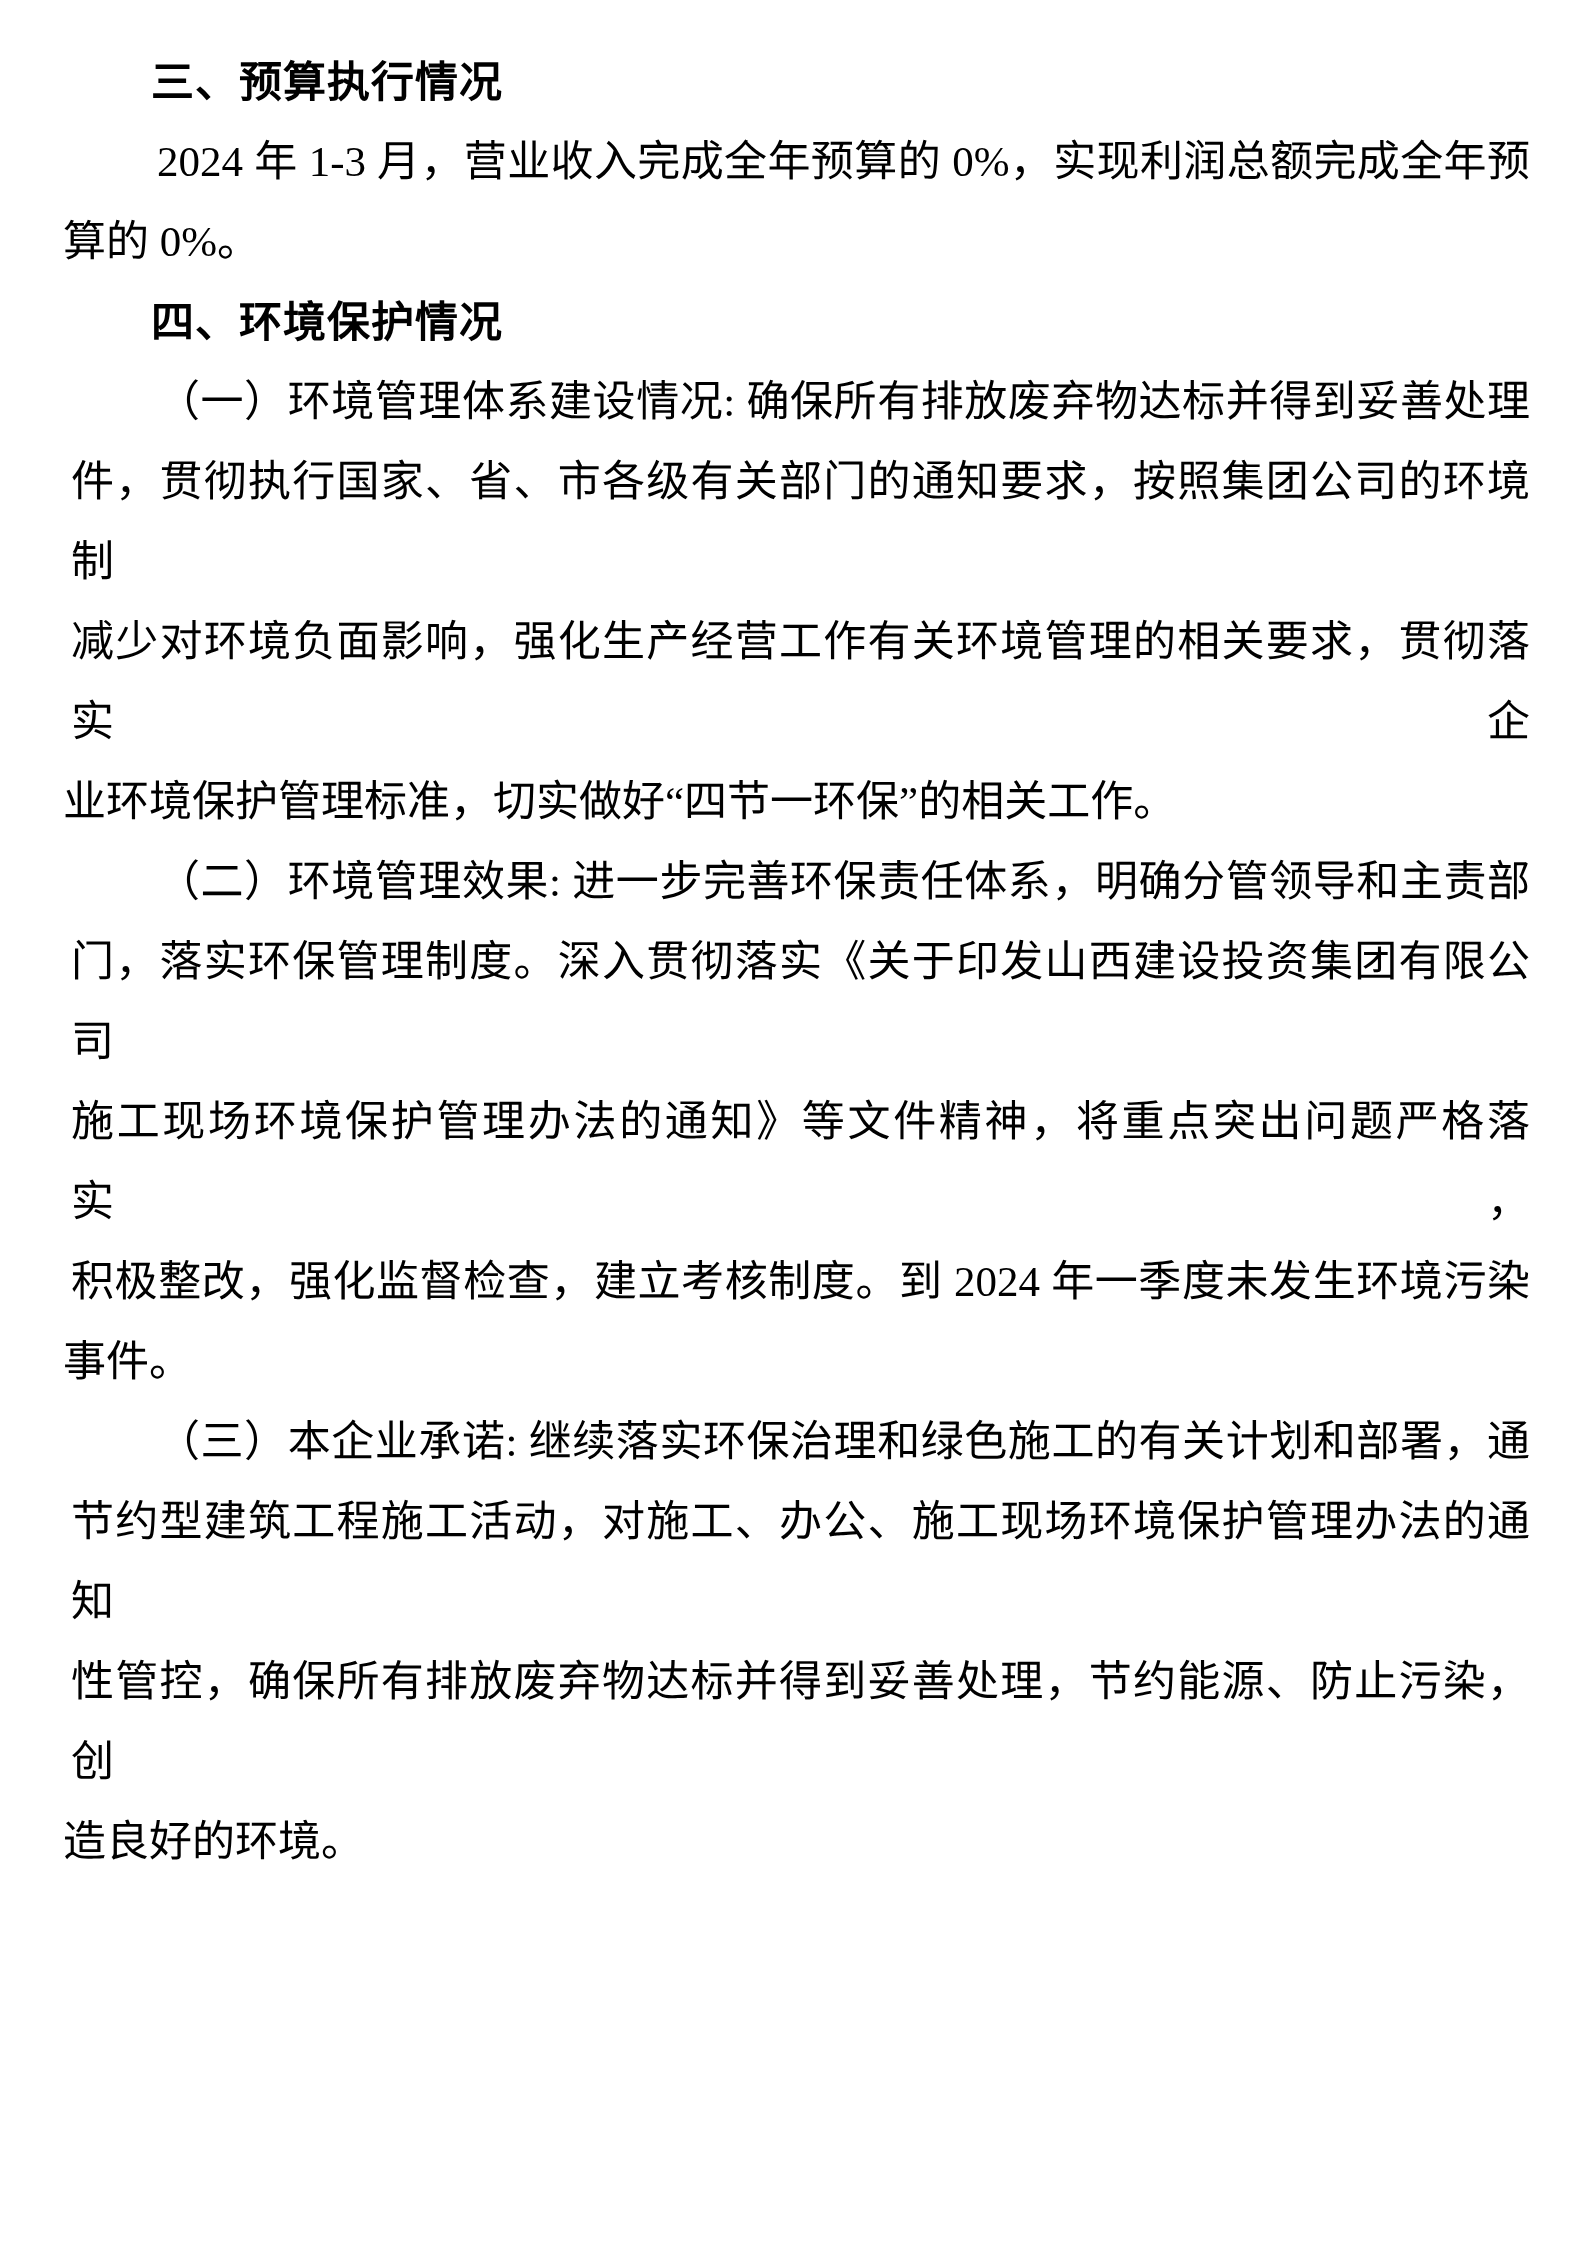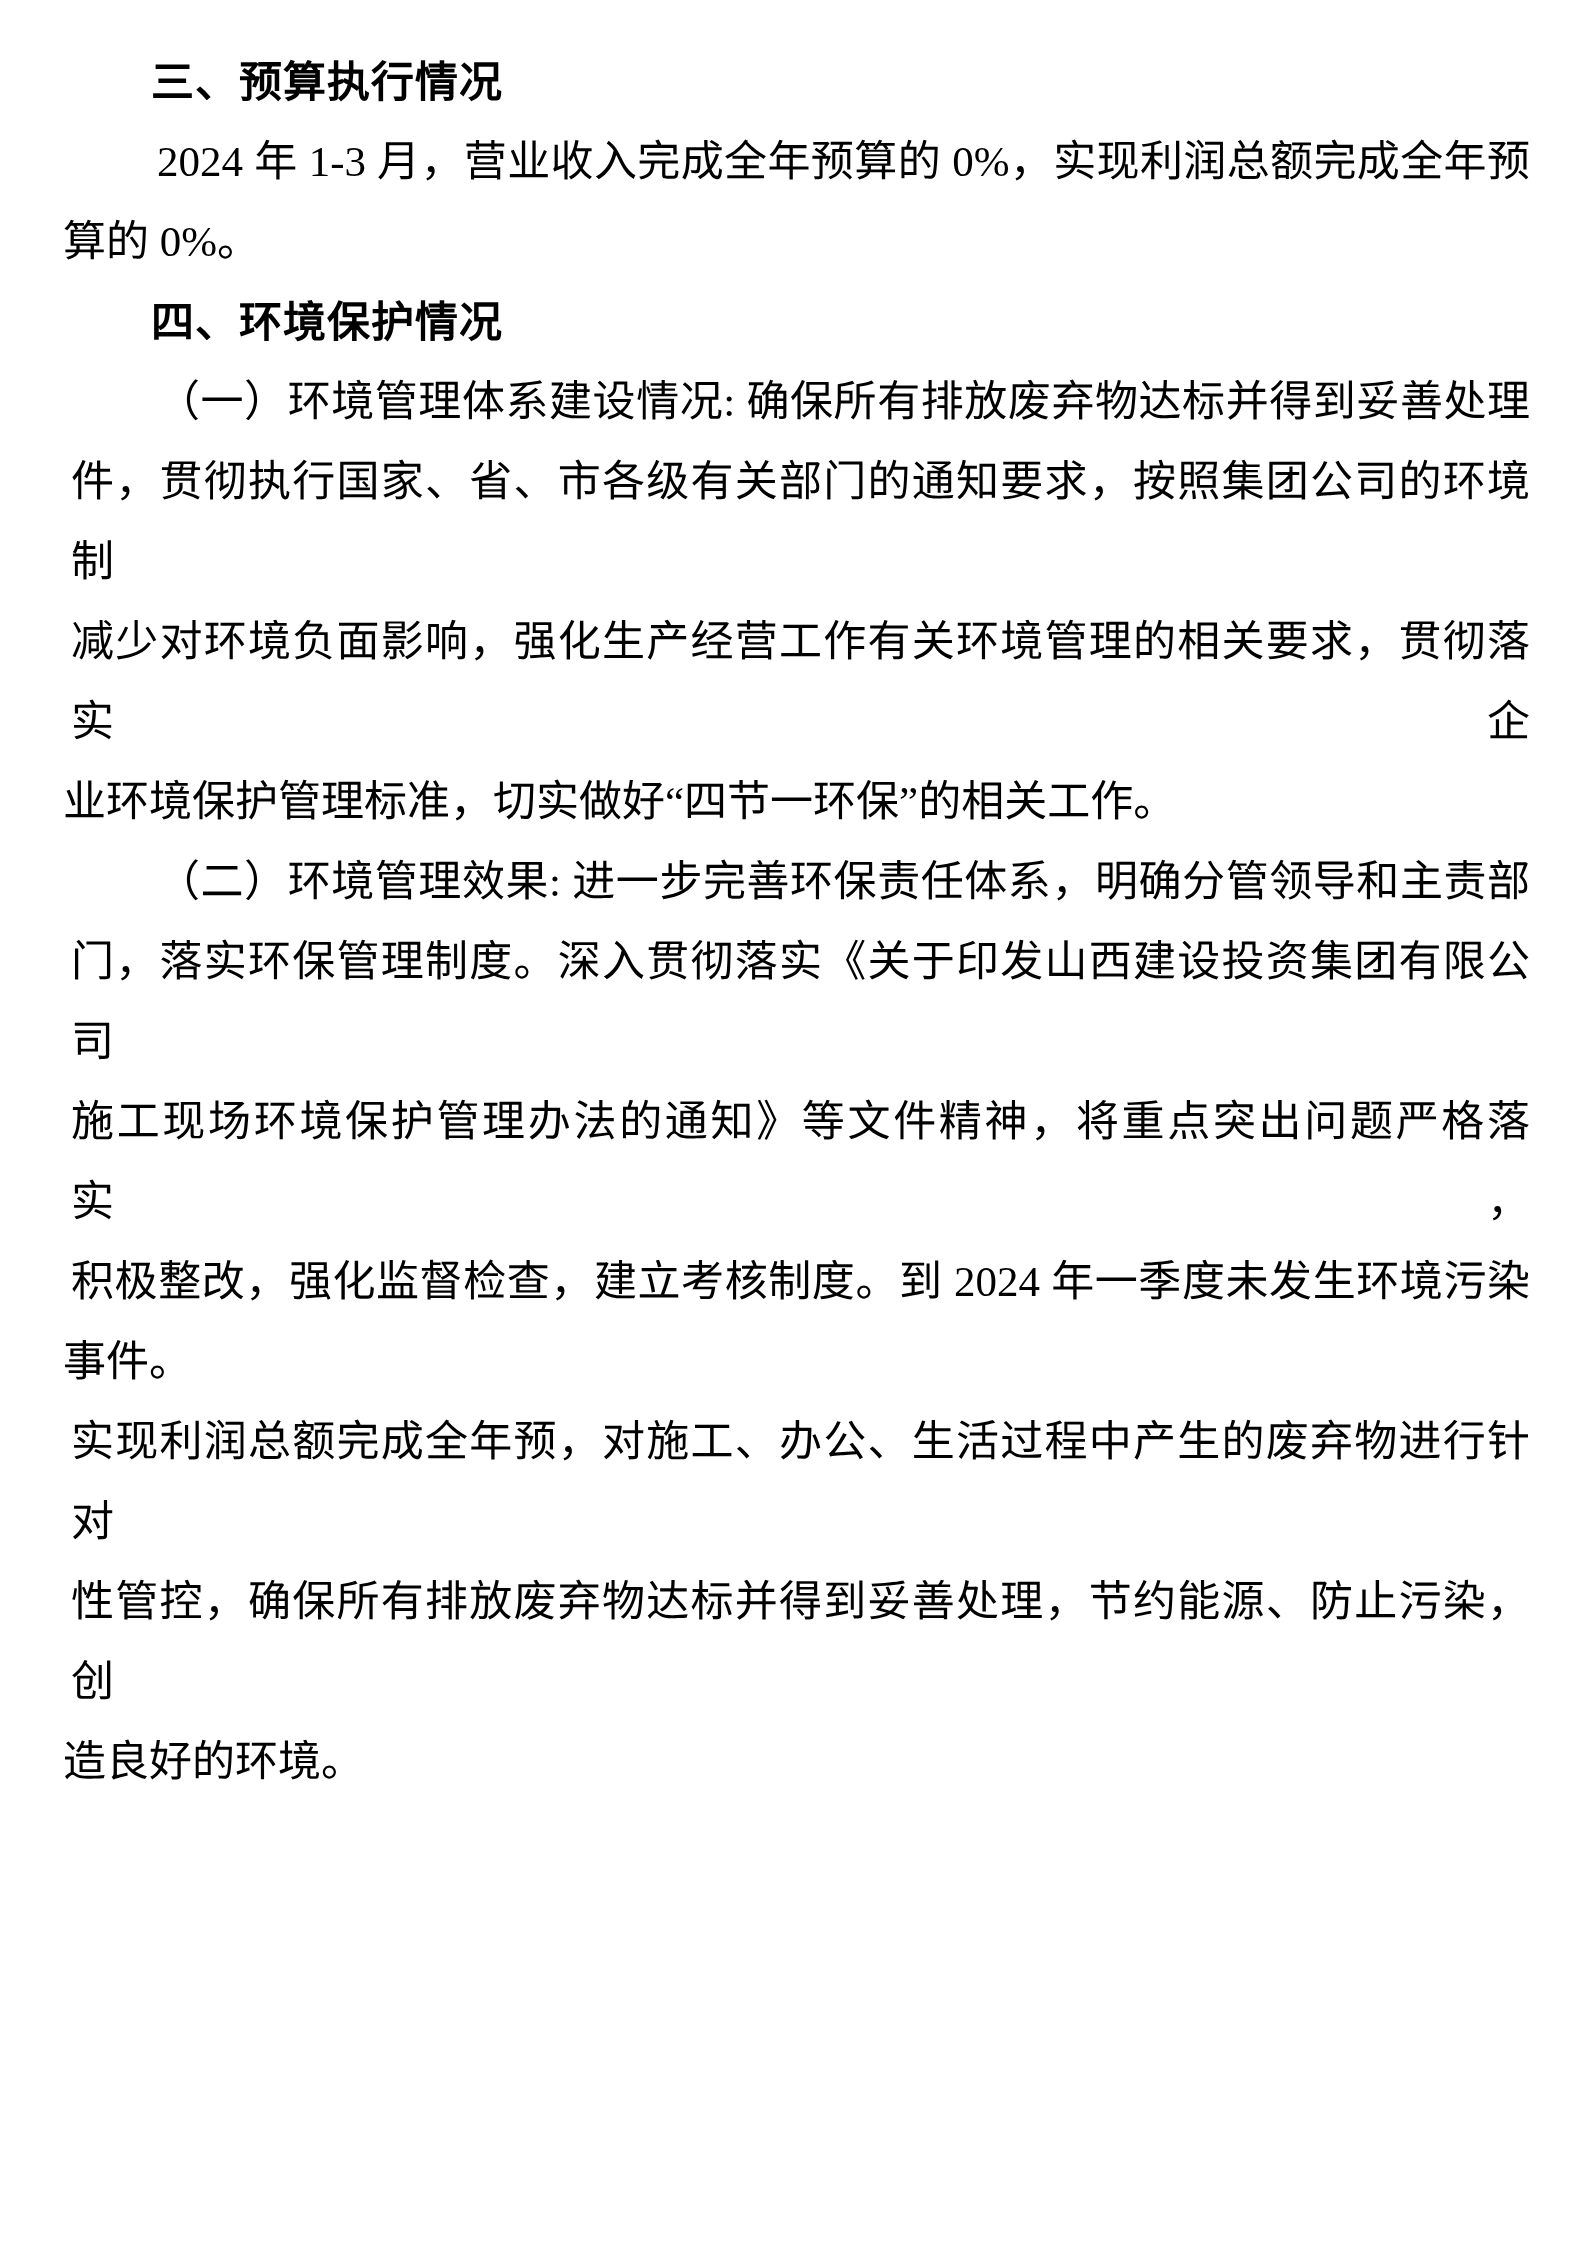--- a/index.html
+++ b/index.html
@@ -69,18 +69,19 @@
         <div class="line">业环境保护管理标准，切实做好“四节一环保”的相关工作。</div>
       </div>
       <div class="paragraph">
         <div class="line justify indent">（二）环境管理效果: 进一步完善环保责任体系，明确分管领导和主责部</div>
         <div class="line justify">门，落实环保管理制度。深入贯彻落实《关于印发山西建设投资集团有限公司</div>
         <div class="line justify">施工现场环境保护管理办法的通知》等文件精神，将重点突出问题严格落实，</div>
         <div class="line justify">积极整改，强化监督检查，建立考核制度。到 2024 年一季度未发生环境污染</div>
         <div class="line">事件。</div>
       </div>
       <div class="paragraph">
-        <div class="line justify">实现利润总额完成全年预，对施工、办公、生活过程中产生的废弃物进行针对</div>
+        <div class="line justify indent">（三）本企业承诺: 继续落实环保治理和绿色施工的有关计划和部署，通</div>
+        <div class="line justify">节约型建筑工程施工活动，对施工、办公、施工现场环境保护管理办法的通知</div>
         <div class="line justify">性管控，确保所有排放废弃物达标并得到妥善处理，节约能源、防止污染，创</div>
         <div class="line">造良好的环境。</div>
       </div>
     </div>
 </div>
 
 </body></html>

